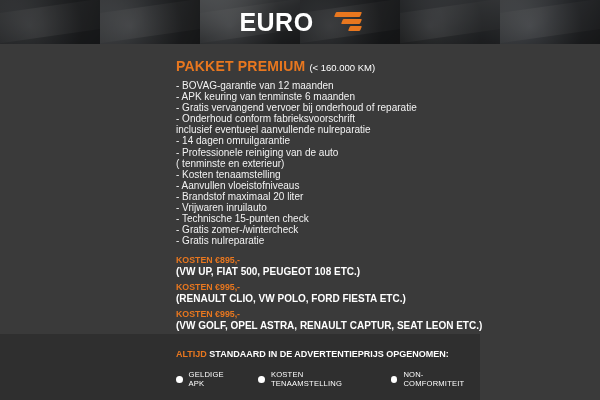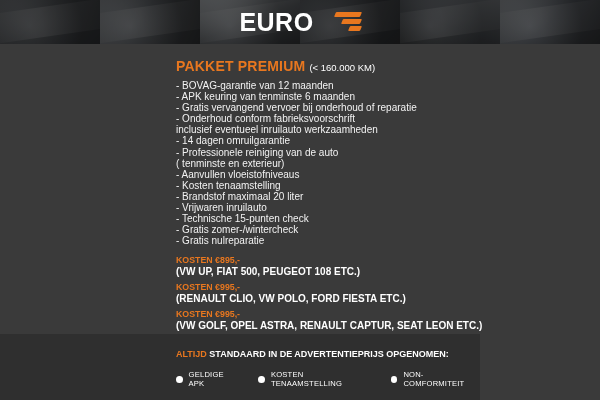--- a/index.html
+++ b/index.html
@@ -146,26 +146,26 @@
     <div class="pkg-title">
       <span>PAKKET PREMIUM</span>
       <span class="km">(&lt; 160.000 KM)</span>
     </div>
 
     <ul class="features">
       <li>- BOVAG-garantie van 12 maanden</li>
       <li>- APK keuring van tenminste 6 maanden</li>
       <li>- Gratis vervangend vervoer bij onderhoud of reparatie</li>
       <li>- Onderhoud conform fabrieksvoorschrift</li>
-      <li class="sub">  inclusief eventueel inruilauto werkzaamheden</li>
+      <li class="sub">  inclusief eventueel aanvullende nulreparatie</li>
       <li>- 14 dagen omruilgarantie</li>
       <li>- Professionele reiniging van de auto</li>
       <li class="sub">  ( tenminste en exterieur)</li>
+      <li>- Kosten tenaamstelling</li>
       <li>- Aanvullen vloeistofniveaus</li>
-      <li>- Kosten tenaamstelling</li>
       <li>- Brandstof maximaal 20 liter</li>
       <li>- Vrijwaren inruilauto</li>
       <li>- Technische 15-punten check</li>
       <li>- Gratis zomer-/wintercheck</li>
       <li>- Gratis nulreparatie</li>
     </ul>
 
     <div class="price-block">
       <div class="price-group">
         <div class="price-label">KOSTEN €895,-</div>

